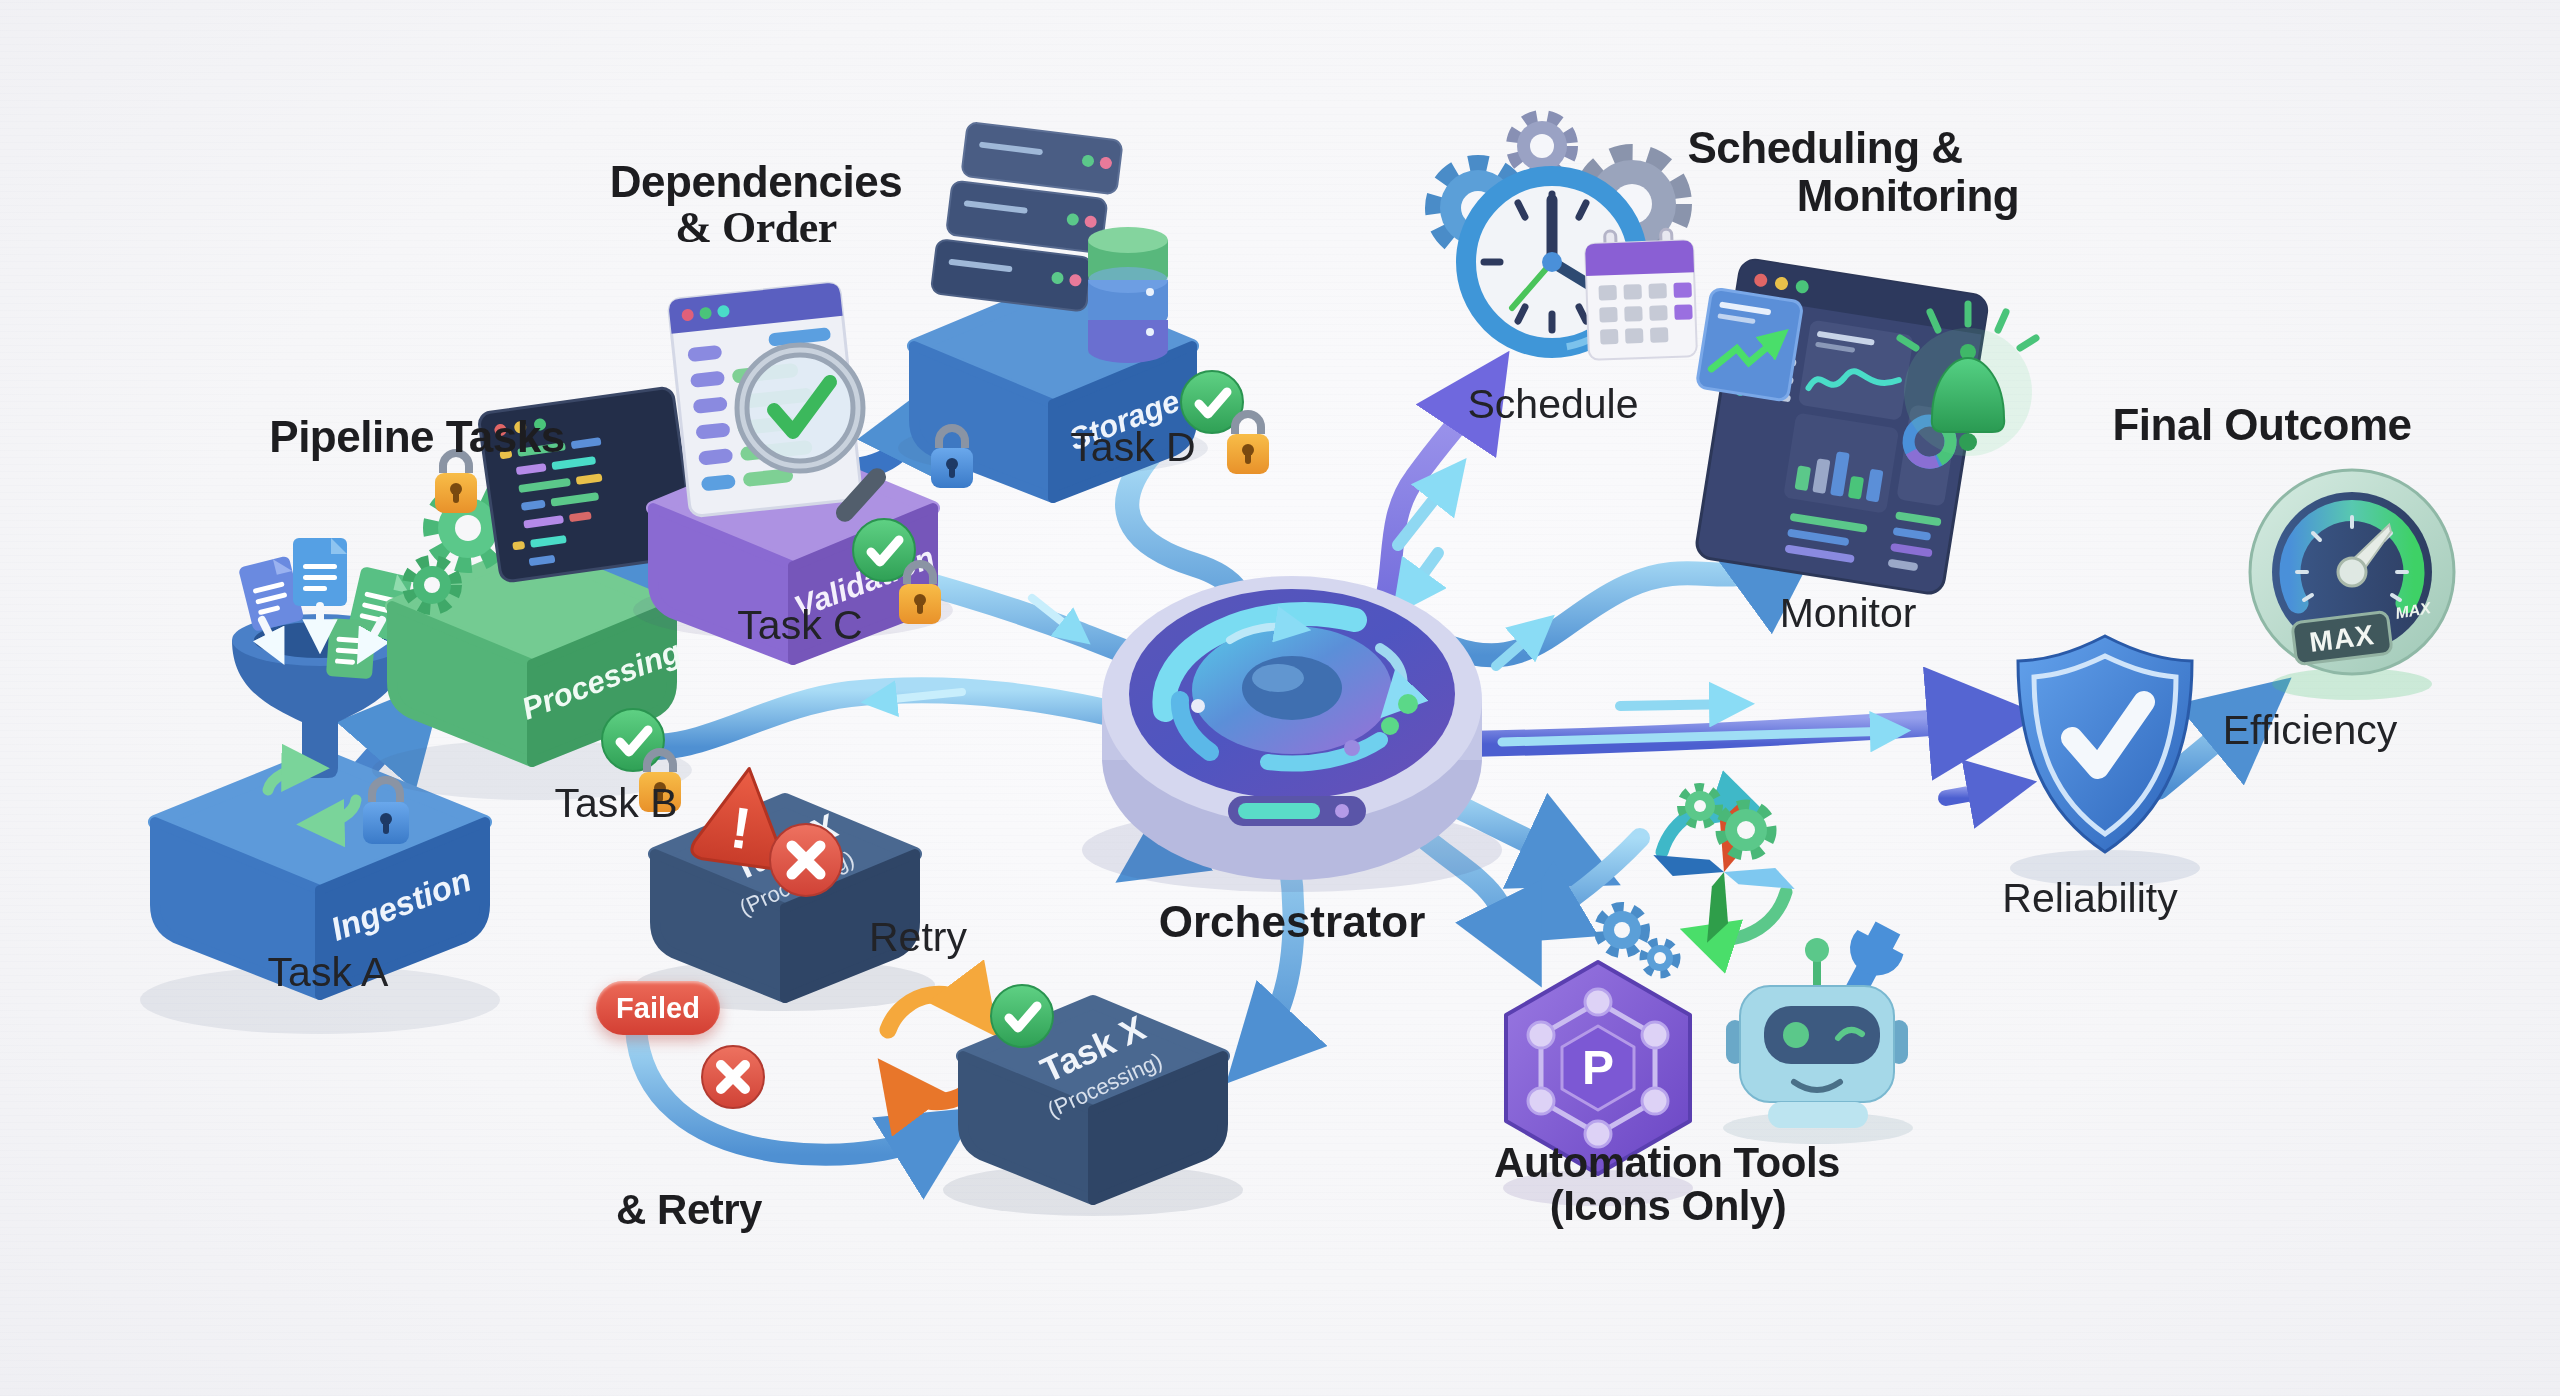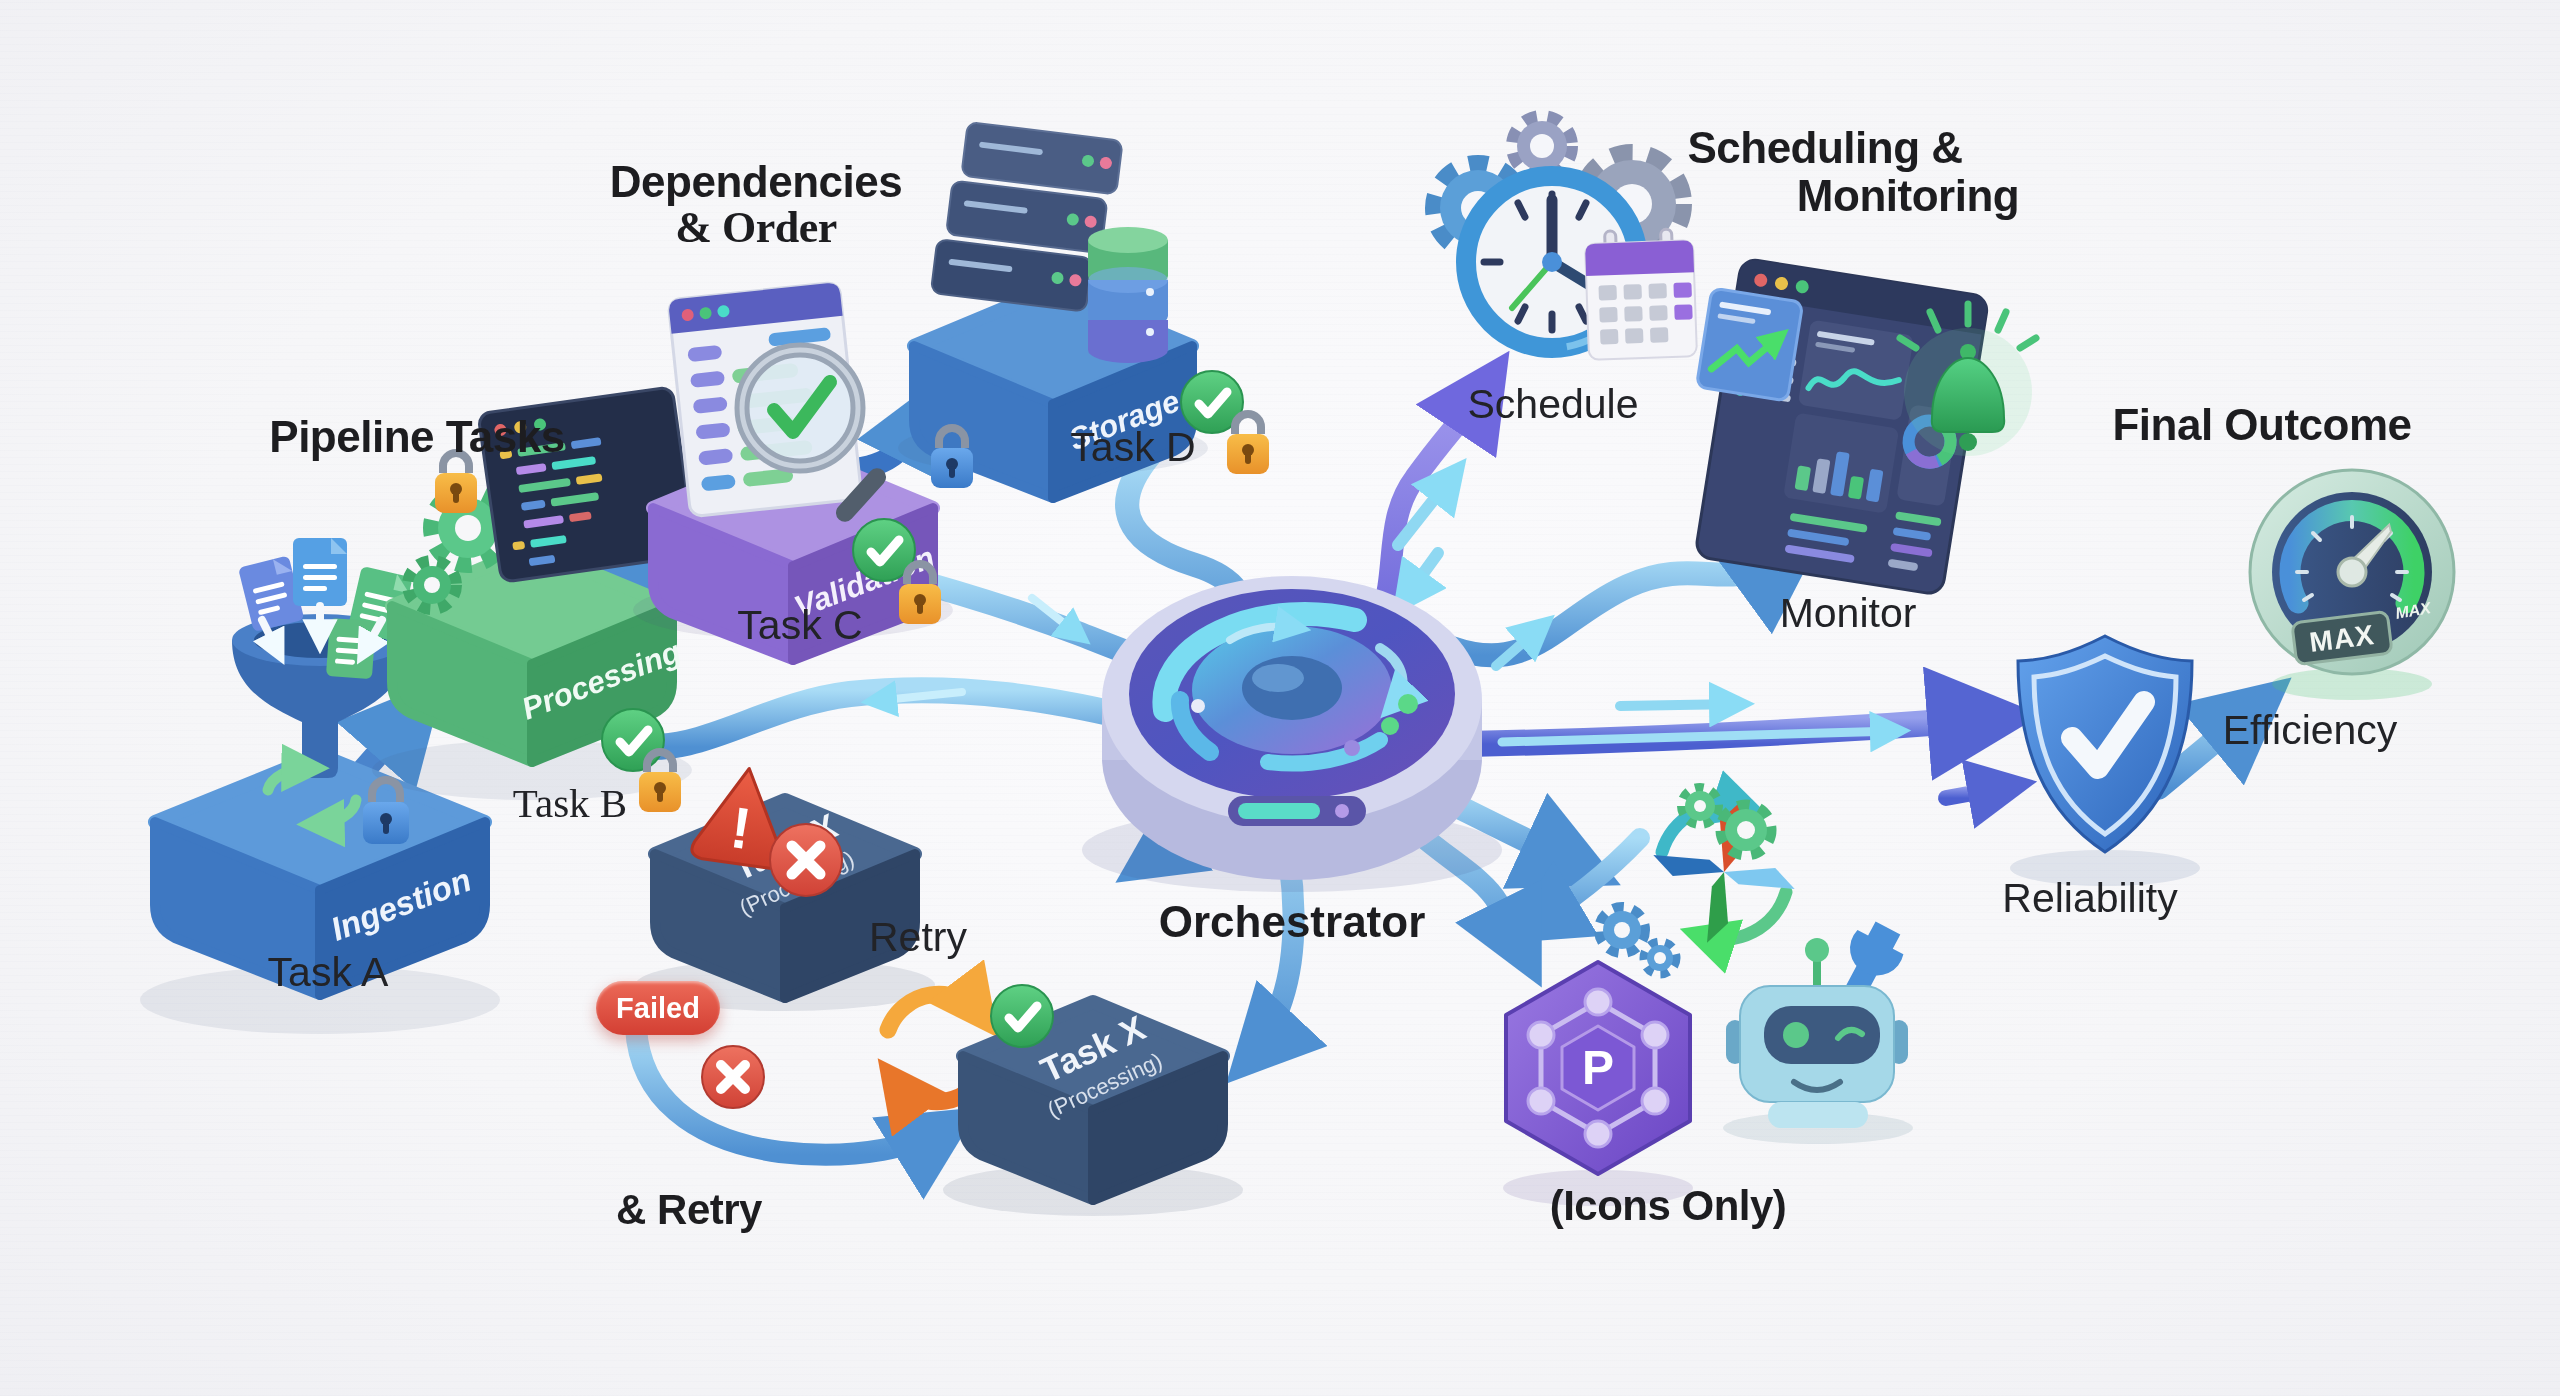--- a/index.html
+++ b/index.html
@@ -661,24 +661,25 @@
 <div class="lbl title" style="left:756px;top:182px;">Dependencies</div>
 <div class="lbl title" style="left:756px;top:228px;font-family:Liberation Serif, serif;">&amp; Order</div>
 
 <div class="lbl title" style="left:1818px;top:148px;margin-left:7px;">Scheduling &amp;</div>
 <div class="lbl title" style="left:1900px;top:196px;margin-left:8px;">Monitoring</div>
 
 <div class="lbl title" style="left:2262px;top:425px;">Final Outcome</div>
 
 <div class="lbl title-sm" style="left:689px;top:1210px;">&amp; Retry</div>
 
+<div class="lbl title-sm" style="left:1667px;top:1163px;">Automation Tools</div>
 <div class="lbl title-sm" style="left:1668px;top:1206px;">(Icons Only)</div>
 
 <div class="lbl node-label" style="left:328px;top:972px;">Task A</div>
-<div class="lbl node-label" style="left:570px;top:803px;font-family:Liberation Serif, serif;">Task B</div>
+<div class="lbl node-label" style="left:616px;top:803px;">Task B</div>
 <div class="lbl node-label" style="left:800px;top:625px;">Task C</div>
 <div class="lbl node-label" style="left:1133px;top:447px;">Task D</div>
 <div class="lbl bold-label" style="left:1292px;top:894px;margin-top:28px;">Orchestrator</div>
 <div class="lbl node-label" style="left:1553px;top:404px;">Schedule</div>
 <div class="lbl node-label" style="left:1848px;top:613px;">Monitor</div>
 <div class="lbl node-label" style="left:918px;top:937px;">Retry</div>
 <div class="lbl node-label" style="left:2090px;top:898px;">Reliability</div>
 <div class="lbl node-label" style="left:2310px;top:730px;">Efficiency</div>
 
 <div class="failed-pill" style="left:596px;top:981px;width:124px;height:54px;">Failed</div>

